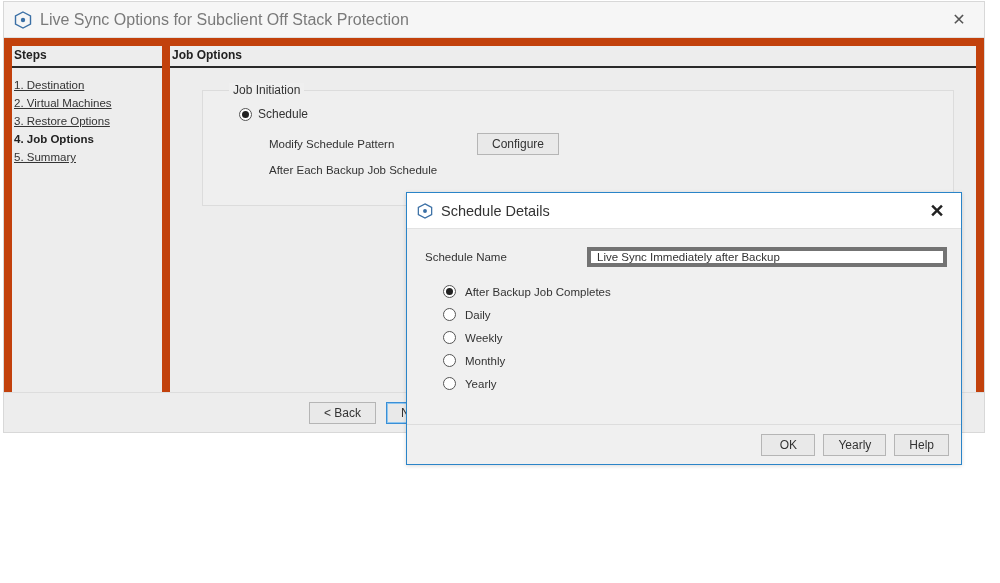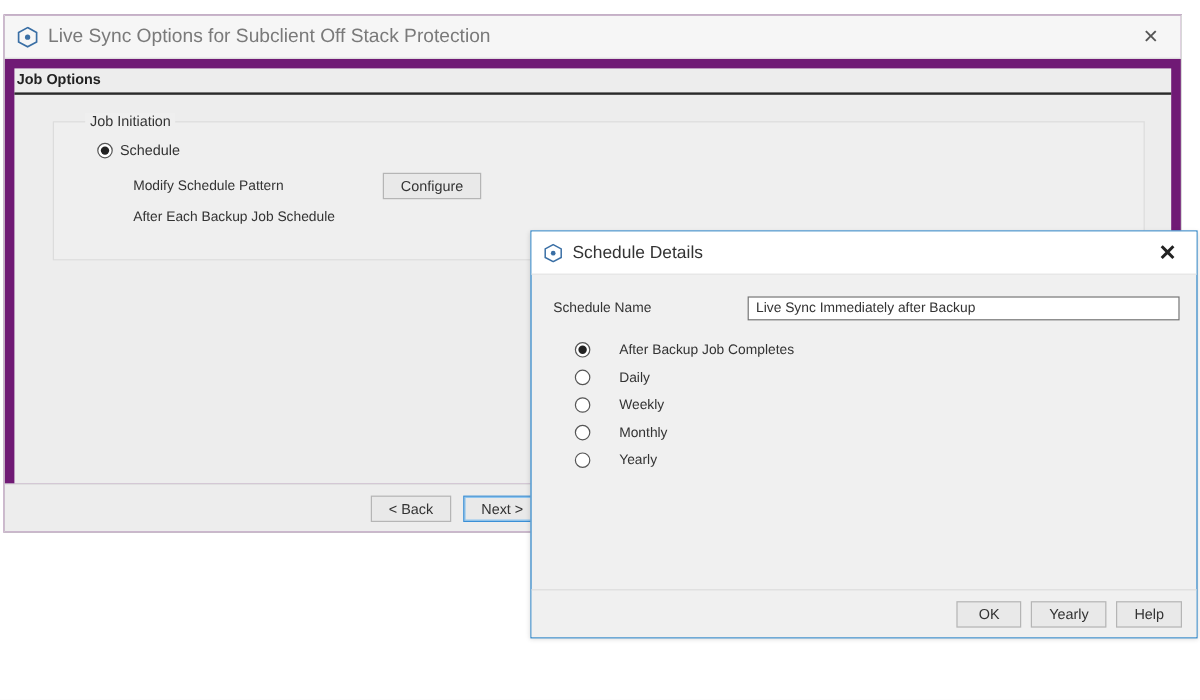--- a/index.html
+++ b/index.html
@@ -8,24 +8,24 @@
     font-family: "Segoe UI", Arial, sans-serif;
     font-size: 12px;
     background: #fff;
     color: #333;
     width: 1000px; height: 583px;
     overflow: hidden;
   }
   
   .main-window {
     position: absolute;
-    left: 3px; top: 12px;
+    left: 3px; top: 1px;
     width: 982px; height: 432px;
     border: 1px solid #d8d8d8;
-    background: #701a75;
+    background: #c2410c;
   }
   .titlebar {
     height: 36px;
     background: #f6f6f6;
     border-bottom: 1px solid #e0e0e0;
     display: flex;
     align-items: center;
     padding: 0 10px;
   }
   .titlebar .title-text {
@@ -151,22 +151,22 @@
     gap: 10px;
     background: #ededed;
   }
   .btn.primary {
     border: 1px solid #3a8fd6;
     box-shadow: 0 0 0 1px #8fc6ef inset;
   }
   
   .modal {
     position: absolute;
-    left: 442px; top: 192px;
-    width: 556px; height: 340px;
+    left: 406px; top: 192px;
+    width: 556px; height: 273px;
     border: 1px solid #2a84c8;
     background: #f0f0f0;
     box-shadow: 0 1px 4px rgba(0,0,0,0.15);
   }
   .modal-titlebar {
     height: 36px;
     background: #fff;
     border-bottom: 1px solid #e2e2e2;
     display: flex;
     align-items: center;
@@ -193,34 +193,34 @@
     gap: 22px;
     margin-bottom: 18px;
   }
   .field-label {
     width: 140px;
     font-size: 11.5px;
     color: #333;
   }
   .text-input {
     flex: 1;
-    border: 1px solid #737373;
+    border: 4px solid #737373;
     background: #fff;
     height: 20px;
     padding: 1px 6px;
     font-size: 11.5px;
     color: #333;
   }
   .freq-options {
     margin-left: 18px;
   }
   .freq-row {
     display: flex;
     align-items: center;
-    gap: 24px;
+    gap: 9px;
     margin-bottom: 10px;
     font-size: 11.5px;
   }
   .modal-footer {
     position: absolute;
     left: 0; right: 0; bottom: 0;
     height: 40px;
     border-top: 1px solid #ddd;
     display: flex;
     align-items: center;
@@ -243,20 +243,30 @@
       </svg>
     </span>
     <span class="title-text">Live Sync Options for Subclient Off Stack Protection</span>
     <div class="close-x">
       <span>✕</span>
     </div>
   </div>
 
   <div class="body-area">
 
+    <div class="steps-panel">
+      <div class="steps-header">Steps</div>
+      <ul class="steps-list">
+        <li><a>1. Destination</a></li>
+        <li><a>2. Virtual Machines</a></li>
+        <li><a>3. Restore Options</a></li>
+        <li class="current"><a>4. Job Options</a></li>
+        <li><a>5. Summary</a></li>
+      </ul>
+    </div>
 
     <div class="content-panel">
       <div class="job-header">Job Options</div>
       <div class="content-inner">
         <fieldset class="job-init-group">
           <span class="group-label">Job Initiation</span>
           <div class="radio-row">
             <span class="radio filled"></span>
             <span>Schedule</span>
           </div>

